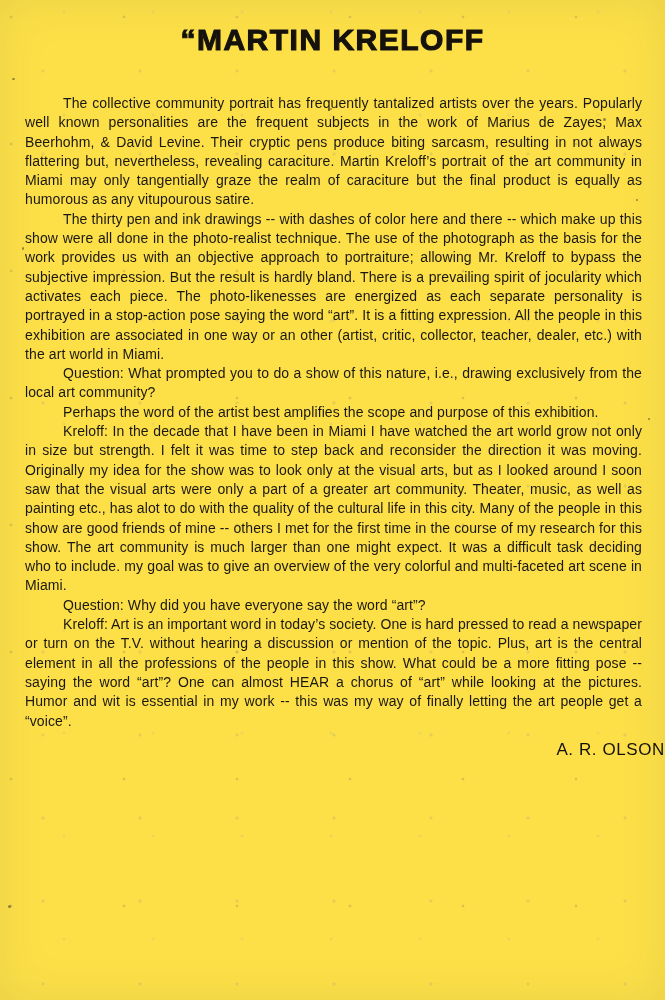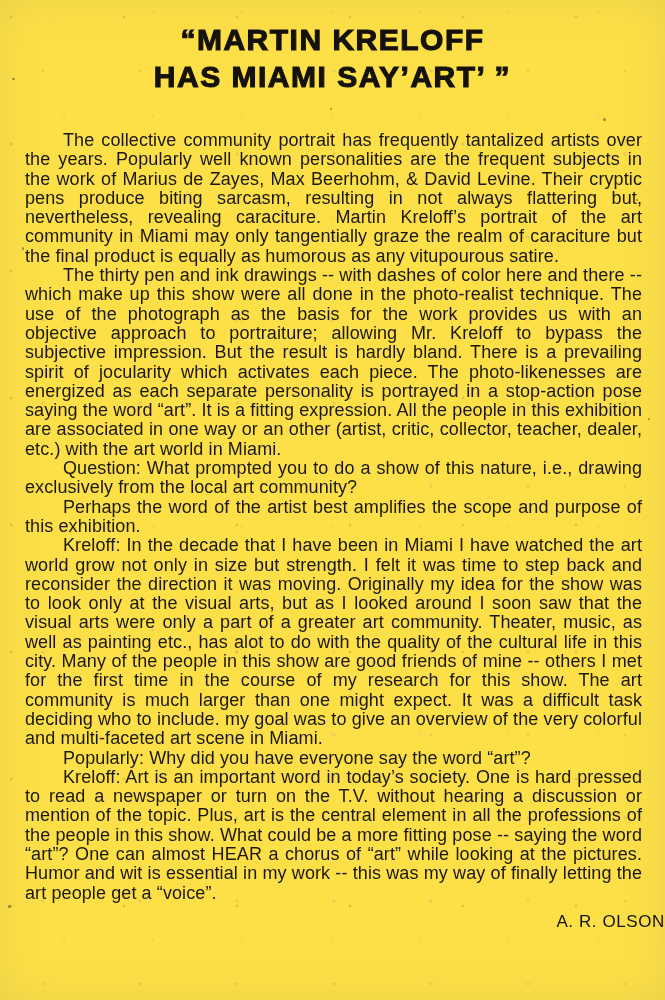--- a/index.html
+++ b/index.html
@@ -59,21 +59,21 @@
     font-size: 30px;
     line-height: 37px;
     letter-spacing: 1.5px;
     color: #15120e;
     -webkit-text-stroke: 1.1px #15120e;
   }
 
   .article {
     margin-top: 36px;
     padding: 0 23px 0 25px;
-    font-size: 18px;
+    font-size: 14px;
     line-height: 19.3px;
     letter-spacing: 0.1px;
     text-align: justify;
     color: #1b1814;
   }
 
   .article p {
     text-indent: 38px;
   }
 
@@ -97,29 +97,28 @@
   <span class="fleck" style="left:636px; top:199px; width:2px; height:2px;"></span>
   <span class="fleck" style="left:12px;  top:78px;  width:3px; height:2px;"></span>
   <span class="fleck" style="left:648px; top:418px; width:2px; height:2px;"></span>
   <span class="fleck" style="left:8px;   top:905px; width:3px; height:3px;"></span>
   <span class="fleck" style="left:330px; top:108px; width:2px; height:2px;"></span>
 
   <div class="content">
 
     <header class="title">
       <div class="title-line">“MARTIN KRELOFF</div>
-      <div class="title-line">HAS MIAMI SAY’ART’ ”</div>
     </header>
 
     <main class="article">
       <p>The collective community portrait has frequently tantalized artists over the years. Popularly well known personalities are the frequent subjects in the work of Marius de Zayes, Max Beerhohm, &amp; David Levine. Their cryptic pens produce biting sarcasm, resulting in not always flattering but, nevertheless, revealing caraciture. Martin Kreloff’s portrait of the art community in Miami may only tangentially graze the realm of caraciture but the final product is equally as humorous as any vitupourous satire.</p>
       <p>The thirty pen and ink drawings -- with dashes of color here and there -- which make up this show were all done in the photo-realist technique. The use of the photograph as the basis for the work provides us with an objective approach to portraiture; allowing Mr. Kreloff to bypass the subjective impression. But the result is hardly bland. There is a prevailing spirit of jocularity which activates each piece. The photo-likenesses are energized as each separate personality is portrayed in a stop-action pose saying the word “art”. It is a fitting expression. All the people in this exhibition are associated in one way or an other (artist, critic, collector, teacher, dealer, etc.) with the art world in Miami.</p>
       <p>Question: What prompted you to do a show of this nature, i.e., drawing exclusively from the local art community?</p>
       <p>Perhaps the word of the artist best amplifies the scope and purpose of this exhibition.</p>
       <p>Kreloff: In the decade that I have been in Miami I have watched the art world grow not only in size but strength. I felt it was time to step back and reconsider the direction it was moving. Originally my idea for the show was to look only at the visual arts, but as I looked around I soon saw that the visual arts were only a part of a greater art community. Theater, music, as well as painting etc., has alot to do with the quality of the cultural life in this city. Many of the people in this show are good friends of mine -- others I met for the first time in the course of my research for this show. The art community is much larger than one might expect. It was a difficult task deciding who to include. my goal was to give an overview of the very colorful and multi-faceted art scene in Miami.</p>
-      <p>Popularly: Why did you have everyone say the word “art”?</p>
+      <p>Question: Why did you have everyone say the word “art”?</p>
       <p>Kreloff: Art is an important word in today’s society. One is hard pressed to read a newspaper or turn on the T.V. without hearing a discussion or mention of the topic. Plus, art is the central element in all the professions of the people in this show. What could be a more fitting pose -- saying the word “art”?  One can almost HEAR a chorus of “art” while looking at the pictures. Humor and wit is essential in my work -- this was my way of finally letting the art people get a “voice”.</p>
     </main>
 
     <div class="byline">A. R. OLSON</div>
 
   </div>
 </div>
 
 </body></html>

